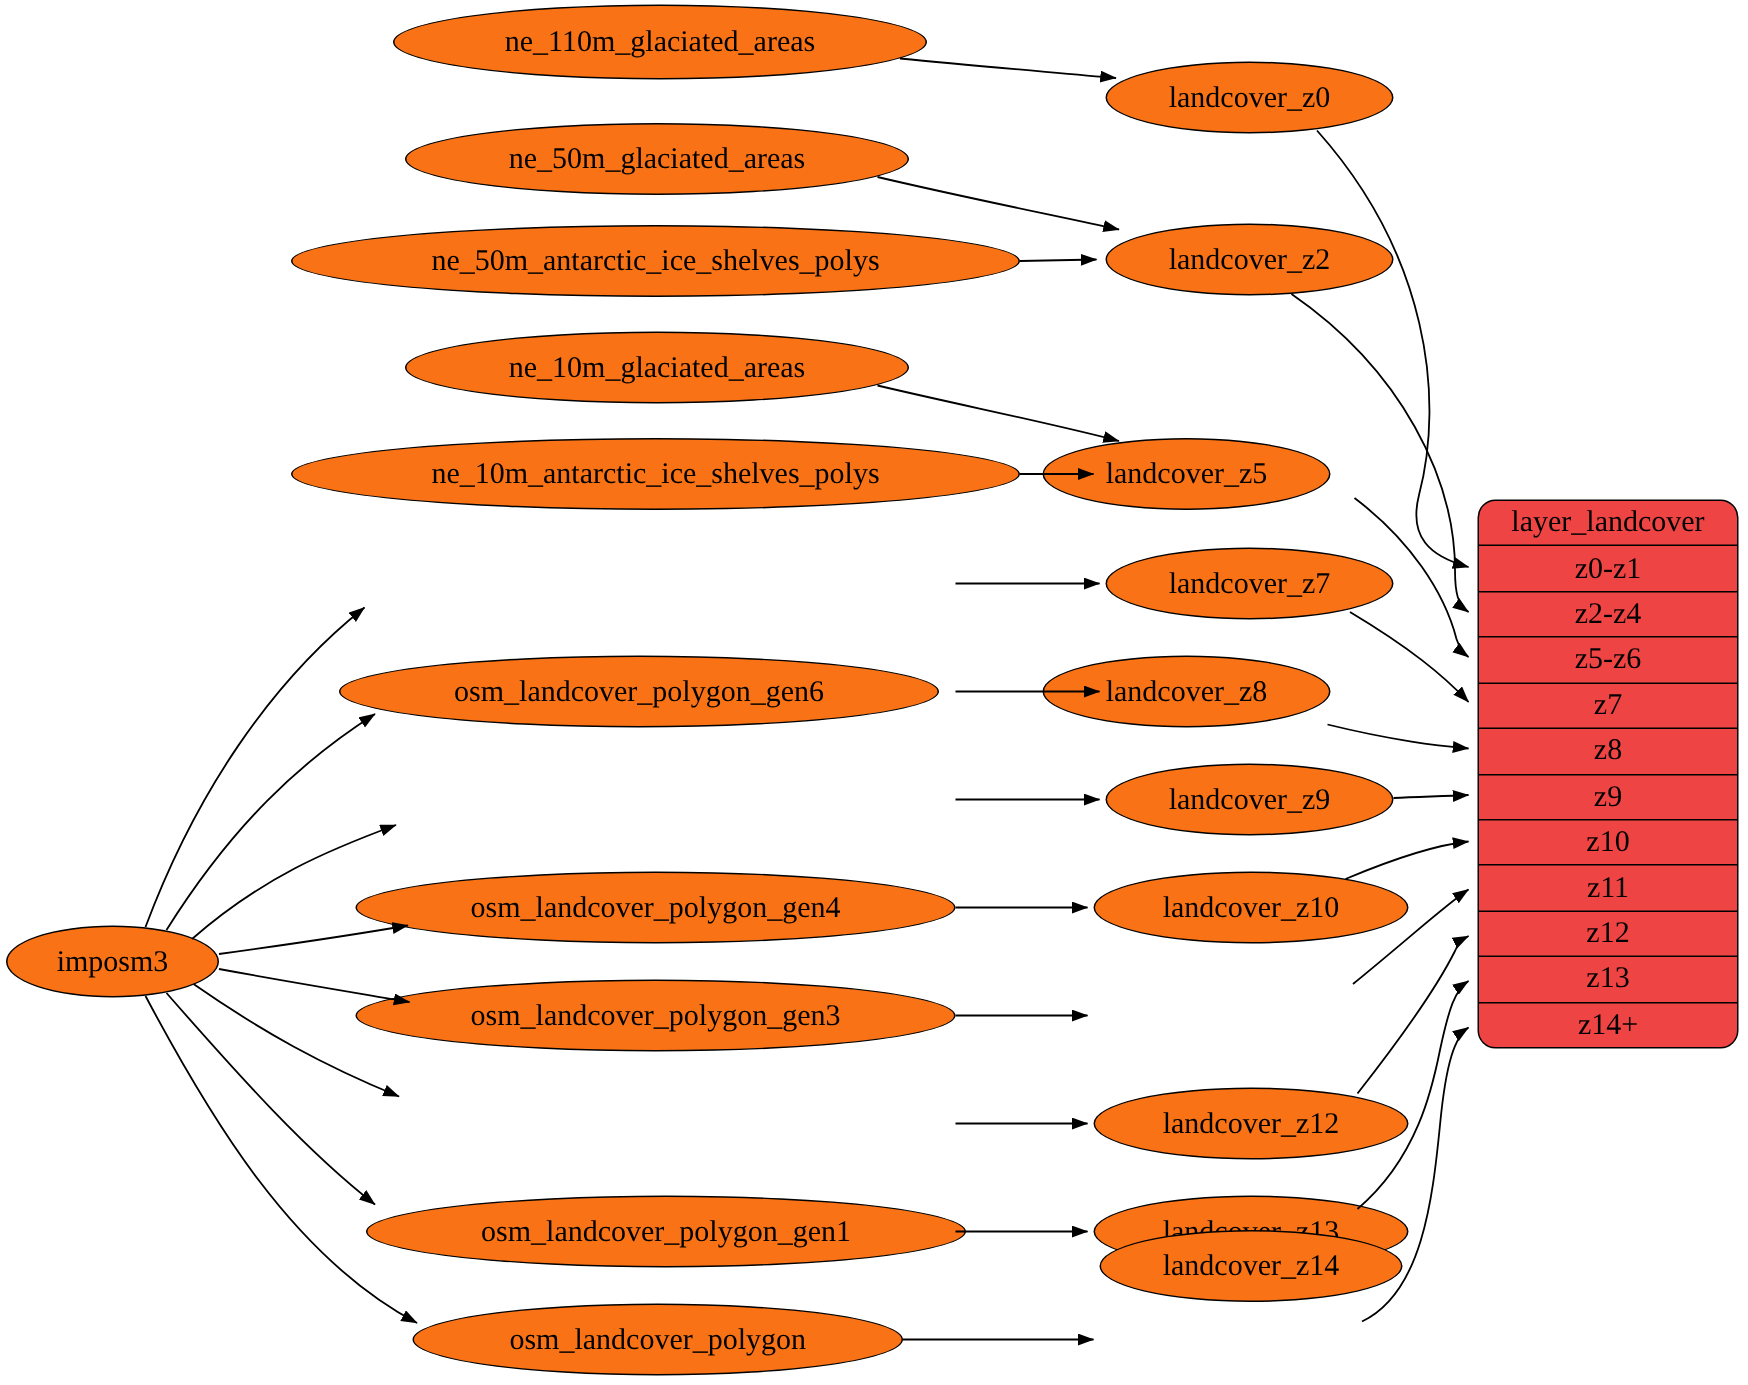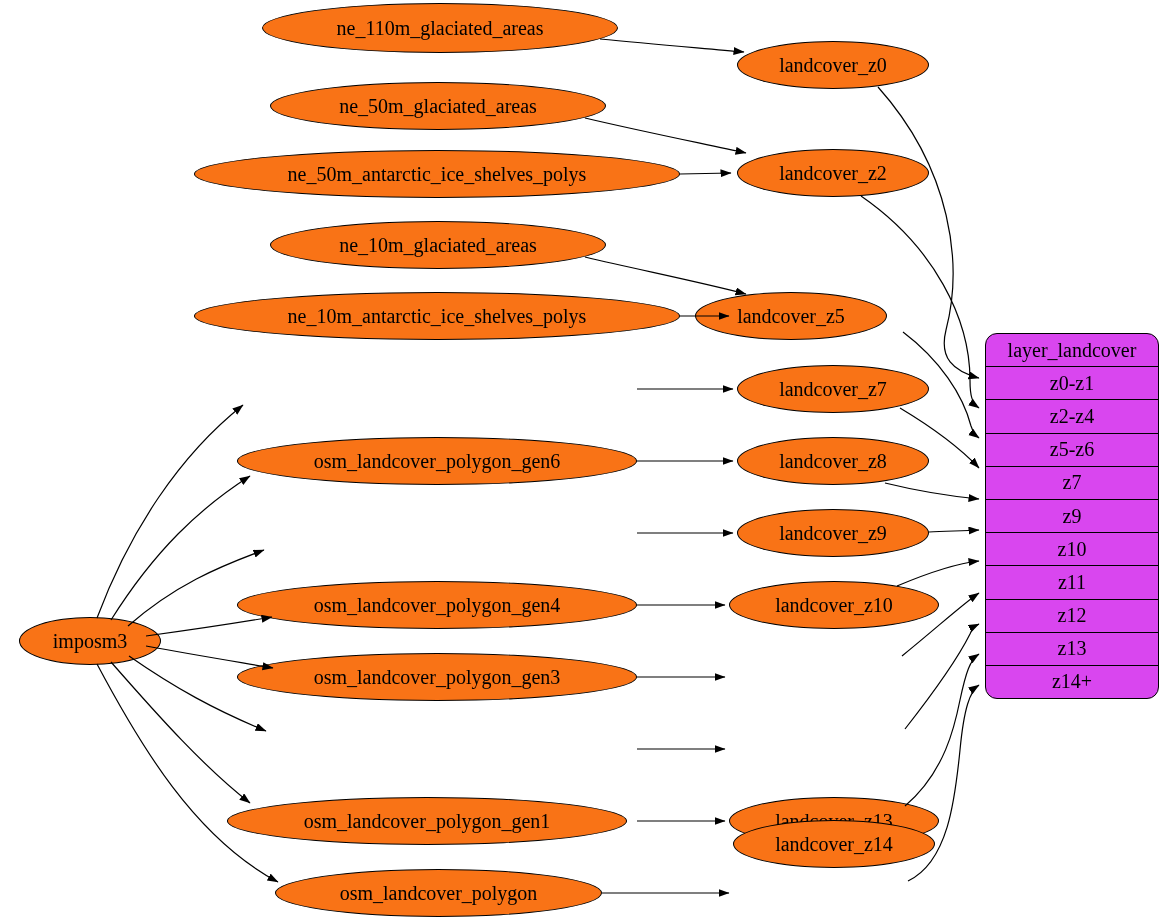--- a/index.html
+++ b/index.html
@@ -23,70 +23,72 @@
     font-size:20px;color:#000;
     z-index:2;
     white-space:nowrap;
     box-sizing:border-box;
   }
   .record{
     position:absolute;
     left:985px;top:333px;width:174px;height:366px;
     border:1.4px solid #000;
     border-radius:12px;
-    background:#d946ef;
+    background:#ef4444;
     display:flex;flex-direction:column;
     z-index:2;
     box-sizing:border-box;
     overflow:hidden;
   }
   .record .row{
     flex:1 1 0;
     display:flex;align-items:center;justify-content:center;
     font-size:20px;color:#000;
     border-top:1.2px solid #000;
     white-space:nowrap;
   }
   .record .row:first-child{border-top:none;}
 </style>
 </head>
 <body>
 
 <div class="canvas">
 
-  <div class="node" style="left:19px;top:617px;width:142px;height:48px">imposm3</div>
+  <div class="node" style="left:4px;top:617px;width:142px;height:48px">imposm3</div>
 
   <div class="node" style="left:262px;top:3px;width:356px;height:50px">ne_110m_glaciated_areas</div>
   <div class="node" style="left:270px;top:82px;width:336px;height:48px">ne_50m_glaciated_areas</div>
   <div class="node" style="left:194px;top:150px;width:486px;height:48px">ne_50m_antarctic_ice_shelves_polys</div>
   <div class="node" style="left:270px;top:221px;width:336px;height:48px">ne_10m_glaciated_areas</div>
   <div class="node" style="left:194px;top:292px;width:486px;height:48px">ne_10m_antarctic_ice_shelves_polys</div>
 
-  <div class="node" style="left:237px;top:437px;width:400px;height:48px">osm_landcover_polygon_gen6</div>
+  <div class="node" style="left:226px;top:437px;width:400px;height:48px">osm_landcover_polygon_gen6</div>
   <div class="node" style="left:237px;top:581px;width:400px;height:48px">osm_landcover_polygon_gen4</div>
   <div class="node" style="left:237px;top:653px;width:400px;height:48px">osm_landcover_polygon_gen3</div>
-  <div class="node" style="left:227px;top:797px;width:400px;height:48px">osm_landcover_polygon_gen1</div>
+  <div class="node" style="left:244px;top:797px;width:400px;height:48px">osm_landcover_polygon_gen1</div>
   <div class="node" style="left:275px;top:869px;width:327px;height:48px">osm_landcover_polygon</div>
 
   <div class="node" style="left:737px;top:41px;width:192px;height:48px">landcover_z0</div>
   <div class="node" style="left:737px;top:149px;width:192px;height:48px">landcover_z2</div>
   <div class="node" style="left:695px;top:292px;width:192px;height:48px">landcover_z5</div>
   <div class="node" style="left:737px;top:365px;width:192px;height:48px">landcover_z7</div>
-  <div class="node" style="left:737px;top:437px;width:192px;height:48px">landcover_z8</div>
+  <div class="node" style="left:695px;top:437px;width:192px;height:48px">landcover_z8</div>
   <div class="node" style="left:737px;top:509px;width:192px;height:48px">landcover_z9</div>
   <div class="node" style="left:729px;top:581px;width:210px;height:48px">landcover_z10</div>
+  <div class="node" style="left:729px;top:725px;width:210px;height:48px">landcover_z12</div>
   <div class="node" style="left:729px;top:797px;width:210px;height:48px">landcover_z13</div>
   <div class="node" style="left:733px;top:820px;width:202px;height:48px">landcover_z14</div>
 
   <div class="record">
     <div class="row">layer_landcover</div>
     <div class="row">z0-z1</div>
     <div class="row">z2-z4</div>
     <div class="row">z5-z6</div>
     <div class="row">z7</div>
+    <div class="row">z8</div>
     <div class="row">z9</div>
     <div class="row">z10</div>
     <div class="row">z11</div>
     <div class="row">z12</div>
     <div class="row">z13</div>
     <div class="row">z14+</div>
   </div>
 
   <svg class="edges" width="1165" height="923" viewBox="0 0 1165 923" xmlns="http://www.w3.org/2000/svg">
     <defs>

